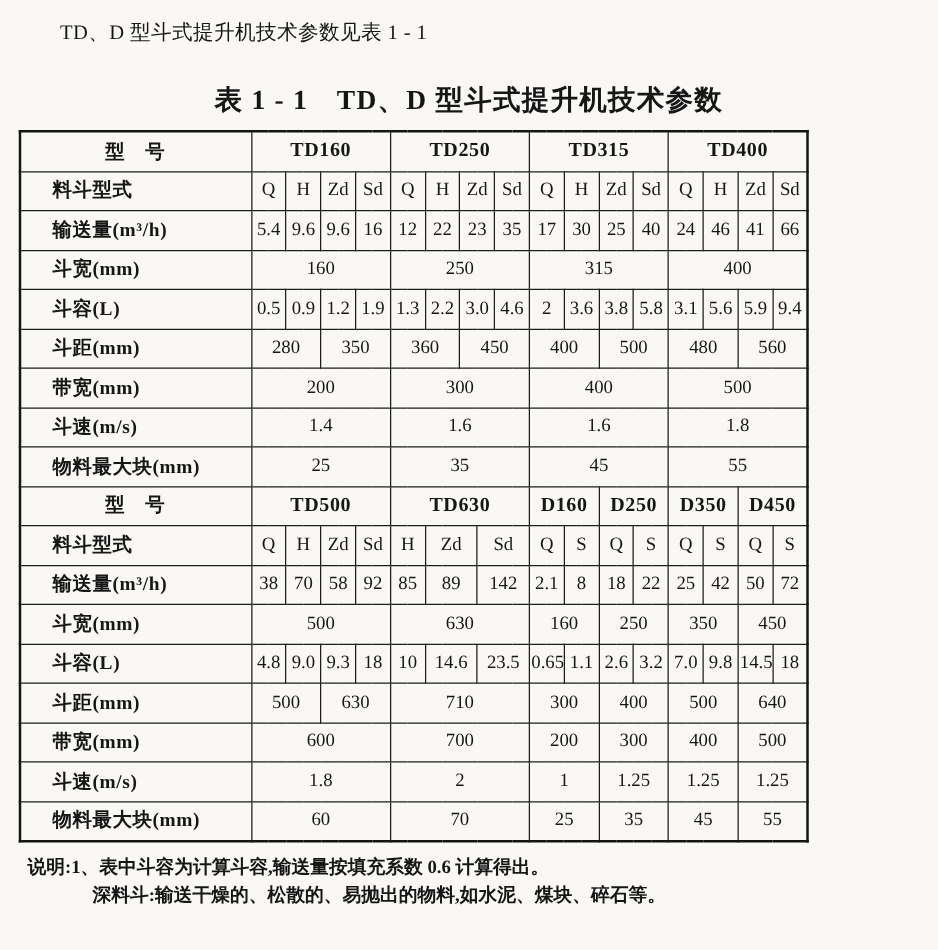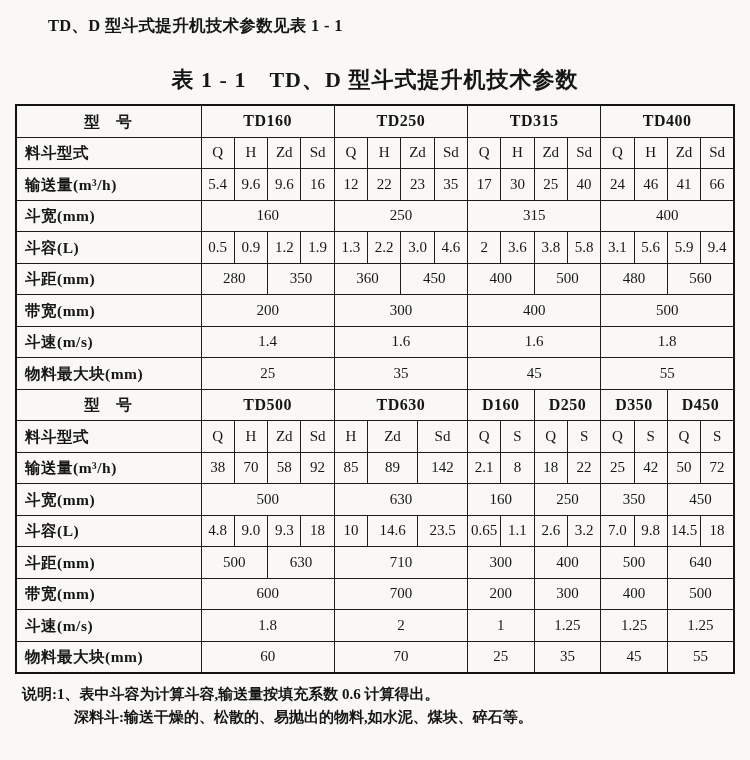--- a/index.html
+++ b/index.html
@@ -14,52 +14,52 @@
   }
   .page {
     position: relative;
     width: 750px;
     height: 760px;
   }
   .intro {
     margin: 0;
     padding: 15px 0 0 48px;
     font-size: 16.5px;
-    font-weight: 700;
+    font-weight: 400;
     letter-spacing: 0.3px;
   }
   .table-title {
     margin: 0;
     padding: 28px 0 9px 0;
     text-align: center;
     font-size: 22px;
     font-weight: 700;
     letter-spacing: 1px;
   }
   table.params {
     border-collapse: collapse;
     table-layout: fixed;
-    width: 720px;
+    width: 632px;
     margin-left: 15px;
     border: 2.2px solid #141414;
   }
   table.params td {
     border: 1.5px solid #1d1d1d;
     height: 30.5px;
     text-align: center;
     vertical-align: middle;
     font-size: 15px;
     line-height: 1;
     padding: 0 1px;
     white-space: nowrap;
     overflow: hidden;
   }
   table.params td.lbl {
     text-align: left;
-    padding-left: 8px;
+    padding-left: 25px;
     font-size: 15.5px;
     font-weight: 600;
     letter-spacing: 0.5px;
   }
   table.params td.lbl.center {
     text-align: center;
     padding-left: 0;
   }
   table.params td.model {
     font-size: 16px;

